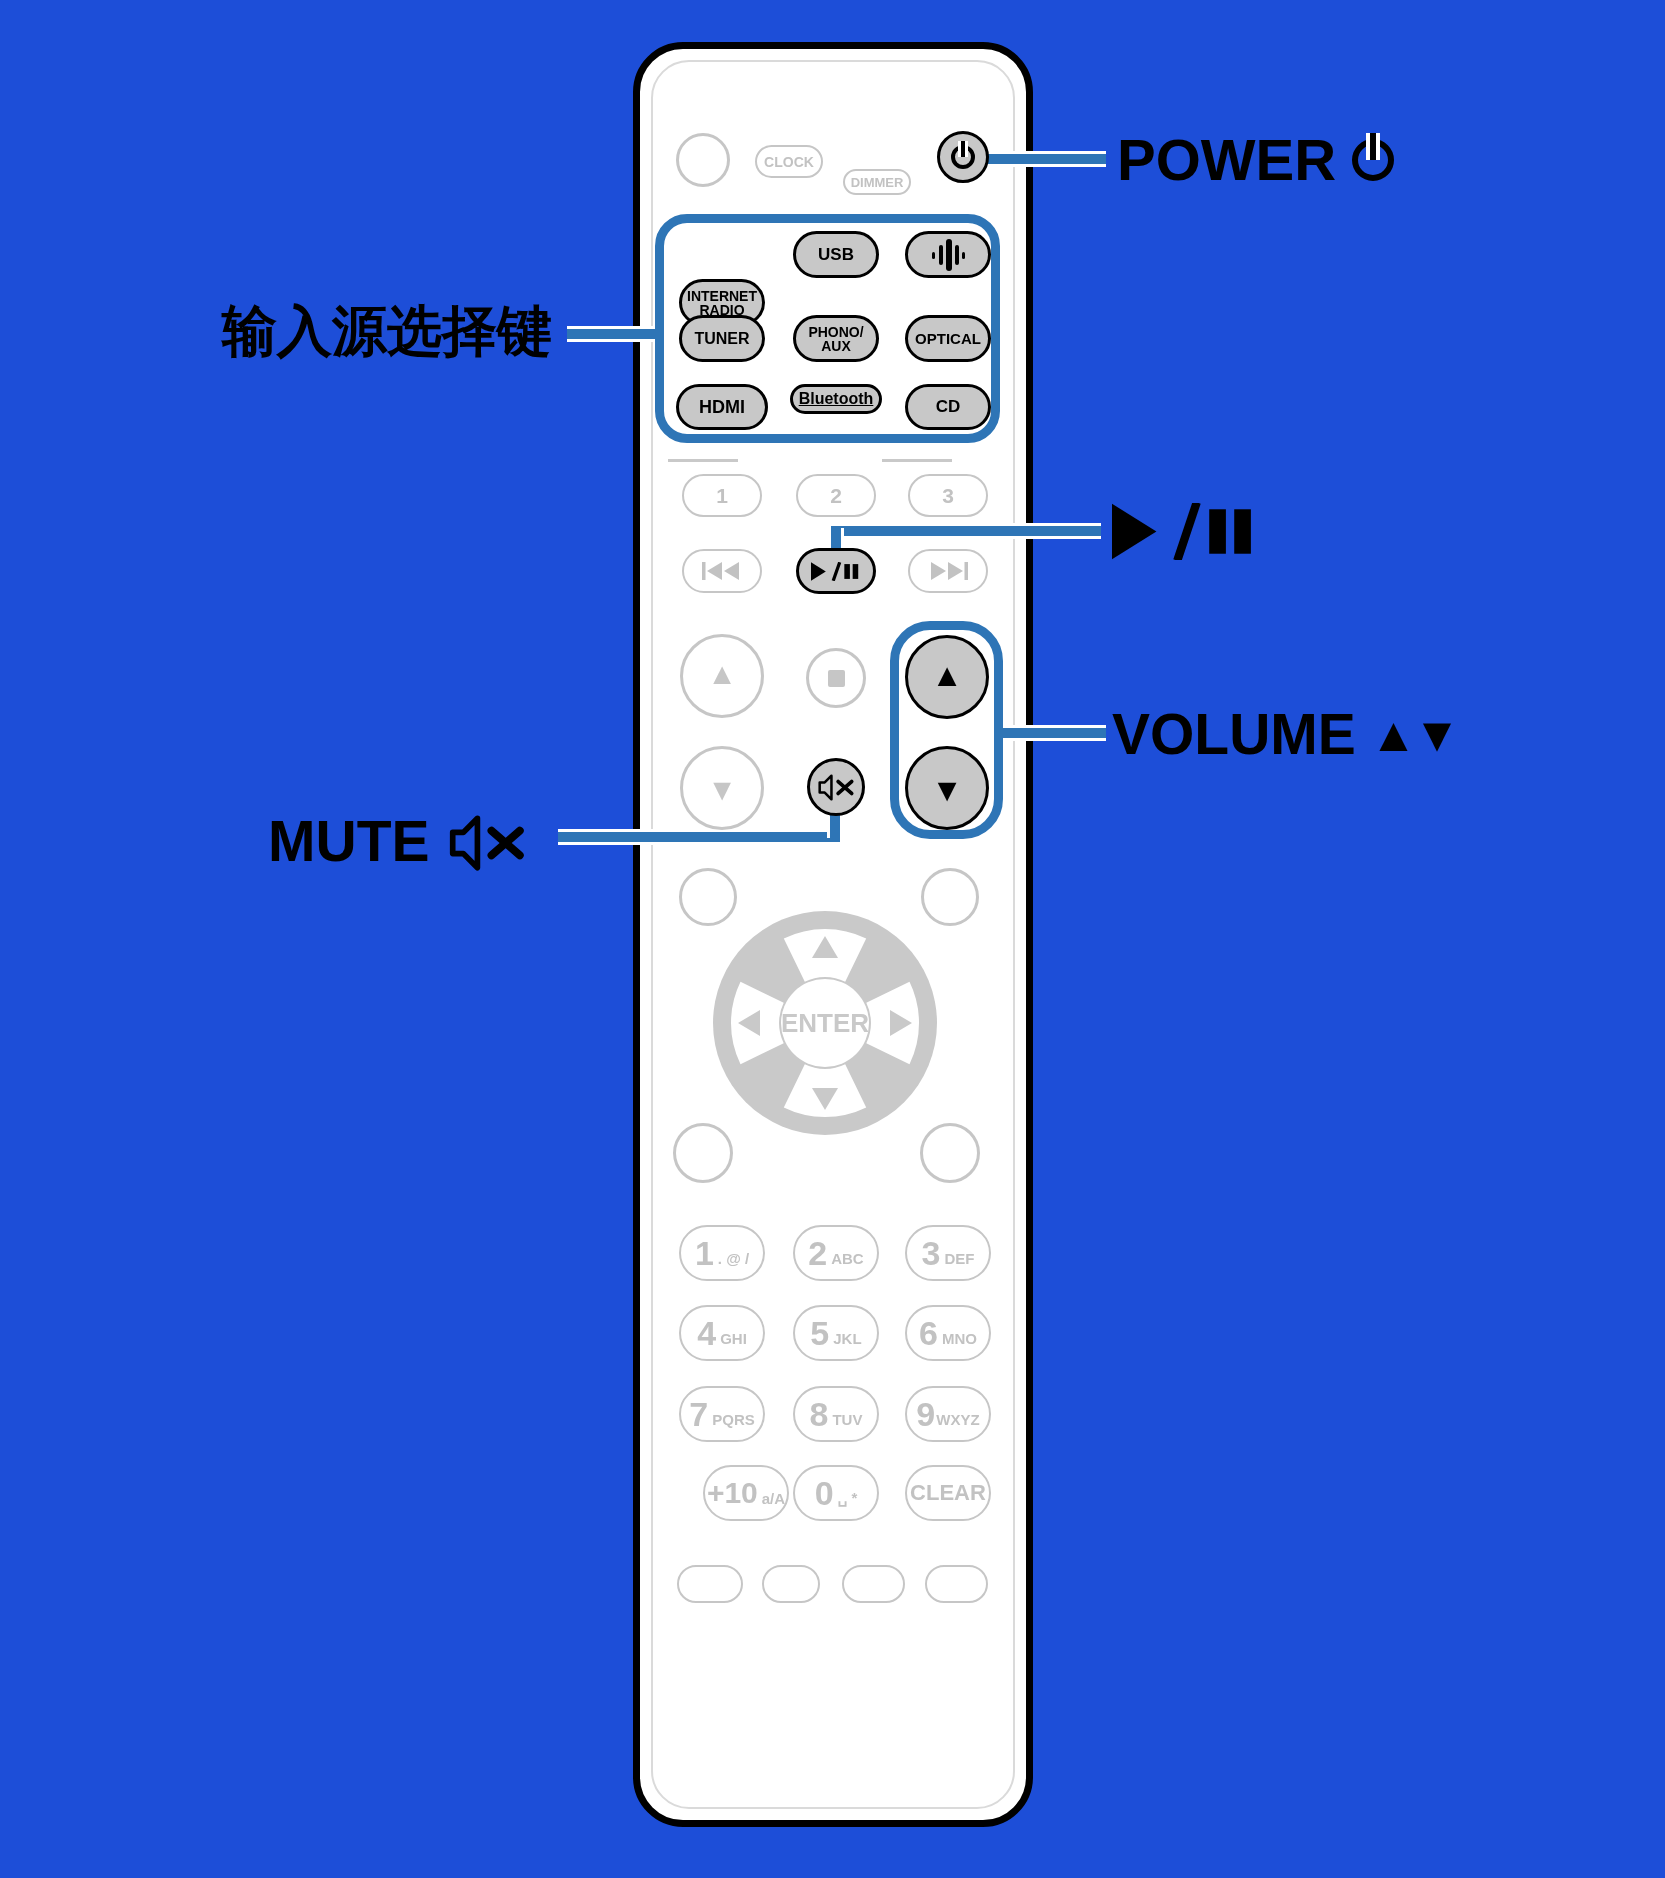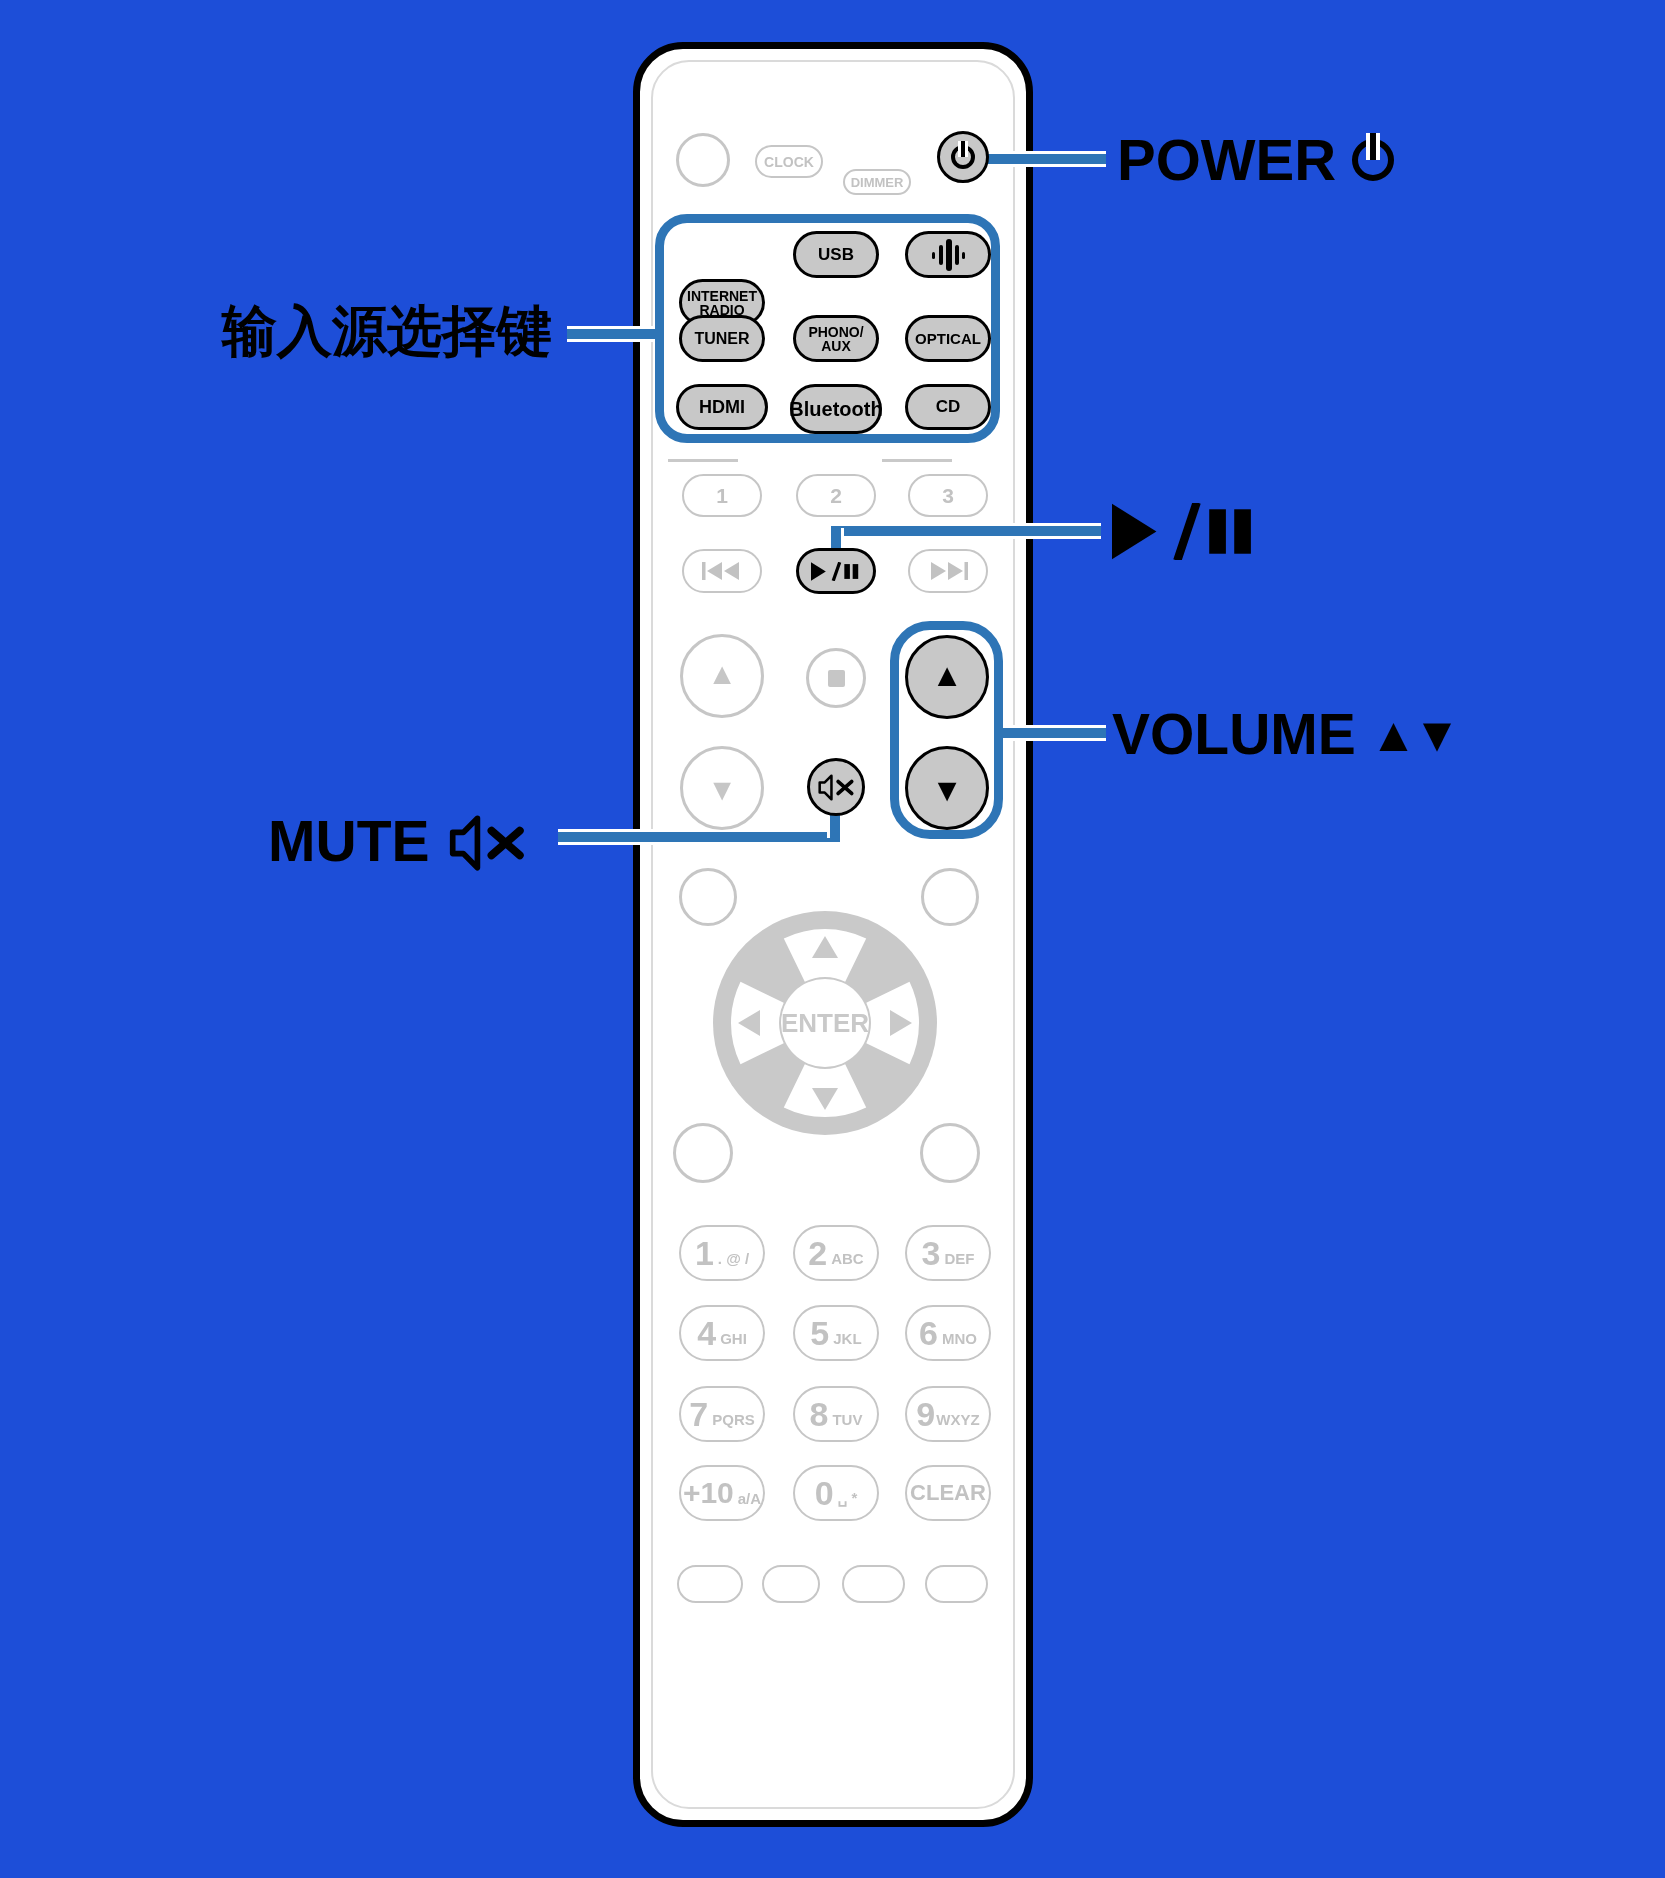--- a/index.html
+++ b/index.html
@@ -76,21 +76,21 @@
   </div>
 
   <div class="abs pill solid zbtn" style="left:679px;top:315px;width:86px;height:47px;font-size:16px;">TUNER</div>
   <div class="abs pill solid zbtn" style="left:793px;top:315px;width:86px;height:47px;flex-direction:column;line-height:14px;font-size:14px;">
     <span>PHONO/</span>
     <span>AUX</span>
   </div>
   <div class="abs pill solid zbtn" style="left:905px;top:315px;width:86px;height:47px;font-size:15px;">OPTICAL</div>
 
   <div class="abs pill solid zbtn" style="left:676px;top:384px;width:92px;height:46px;font-size:18px;">HDMI</div>
-  <div class="abs pill solid zbtn" style="left:790px;top:384px;width:92px;height:50px;font-size:20px;">Bluetooth</div>
+  <div class="abs pill solid zbtn" style="left:790px;top:384px;width:92px;height:30px;font-size:16px;text-decoration:underline;">Bluetooth</div>
   <div class="abs pill solid zbtn" style="left:905px;top:384px;width:86px;height:46px;font-size:17px;">CD</div>
 
   <div class="rlabel gtext" style="left:735px;top:452px;width:150px;">QUICK SELECT</div>
   <div class="dash" style="left:668px;top:459px;width:70px;"></div>
   <div class="dash" style="left:882px;top:459px;width:70px;"></div>
 
   <div class="abs pill ghost thin zbtn" style="left:682px;top:474px;width:80px;height:43px;font-size:21px;">1</div>
   <div class="abs pill ghost thin zbtn" style="left:796px;top:474px;width:80px;height:43px;font-size:21px;">2</div>
   <div class="abs pill ghost thin zbtn" style="left:908px;top:474px;width:80px;height:43px;font-size:21px;">3</div>
 
@@ -209,21 +209,21 @@
   </div>
   <div class="abs pill ghost thin zbtn" style="left:793px;top:1386px;width:86px;height:56px;">
     <span class="key-digit">8</span>
     <span class="key-sub">TUV</span>
   </div>
   <div class="abs pill ghost thin zbtn" style="left:905px;top:1386px;width:86px;height:56px;">
     <span class="key-digit">9</span>
     <span class="key-sub" style="margin-left:1px;">WXYZ</span>
   </div>
 
-  <div class="abs pill ghost thin zbtn" style="left:679px;top:1465px;width:86px;height:56px;">
+  <div class="abs pill ghost thin zbtn" style="left:703px;top:1465px;width:86px;height:56px;">
     <span class="key-digit" style="font-size:30px;">+10</span>
     <span class="key-sub">a/A</span>
   </div>
   <div class="abs pill ghost thin zbtn" style="left:793px;top:1465px;width:86px;height:56px;">
     <span class="key-digit">0</span>
     <span class="key-sub">␣ *</span>
   </div>
   <div class="abs pill ghost thin zbtn" style="left:905px;top:1465px;width:86px;height:56px;font-size:22px;">CLEAR</div>
 
   <div class="rlabel gtext" style="left:669px;top:1537px;width:80px;">RANDOM</div>

